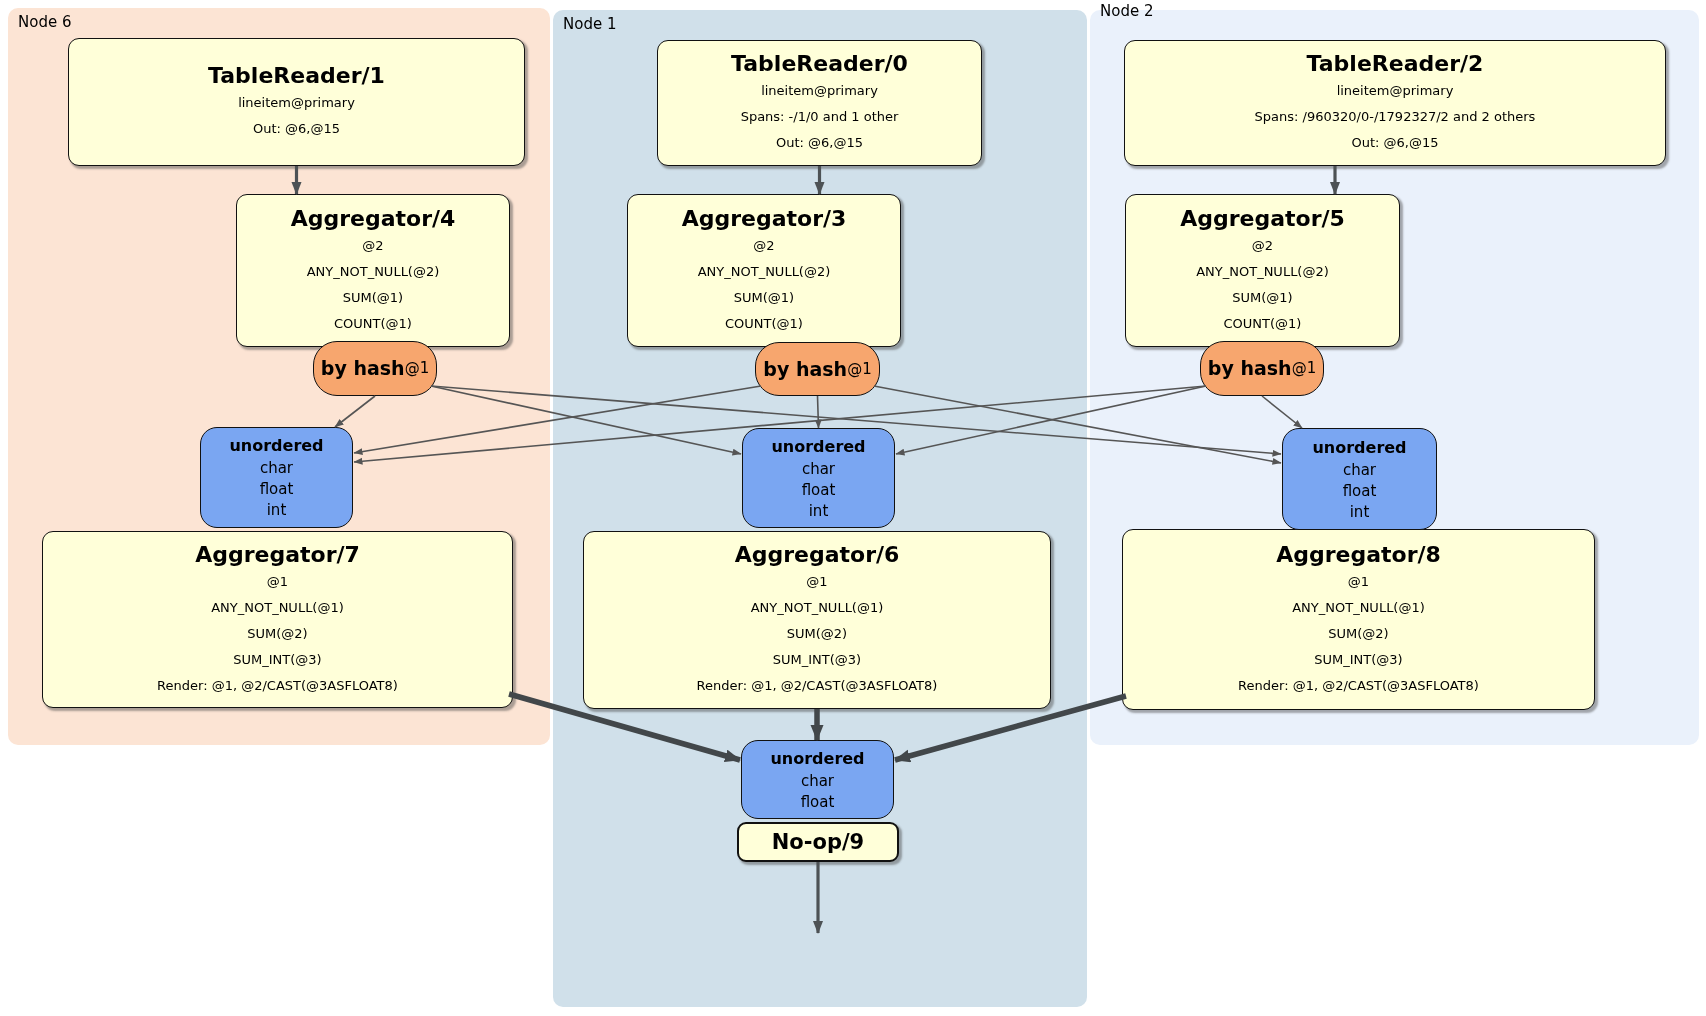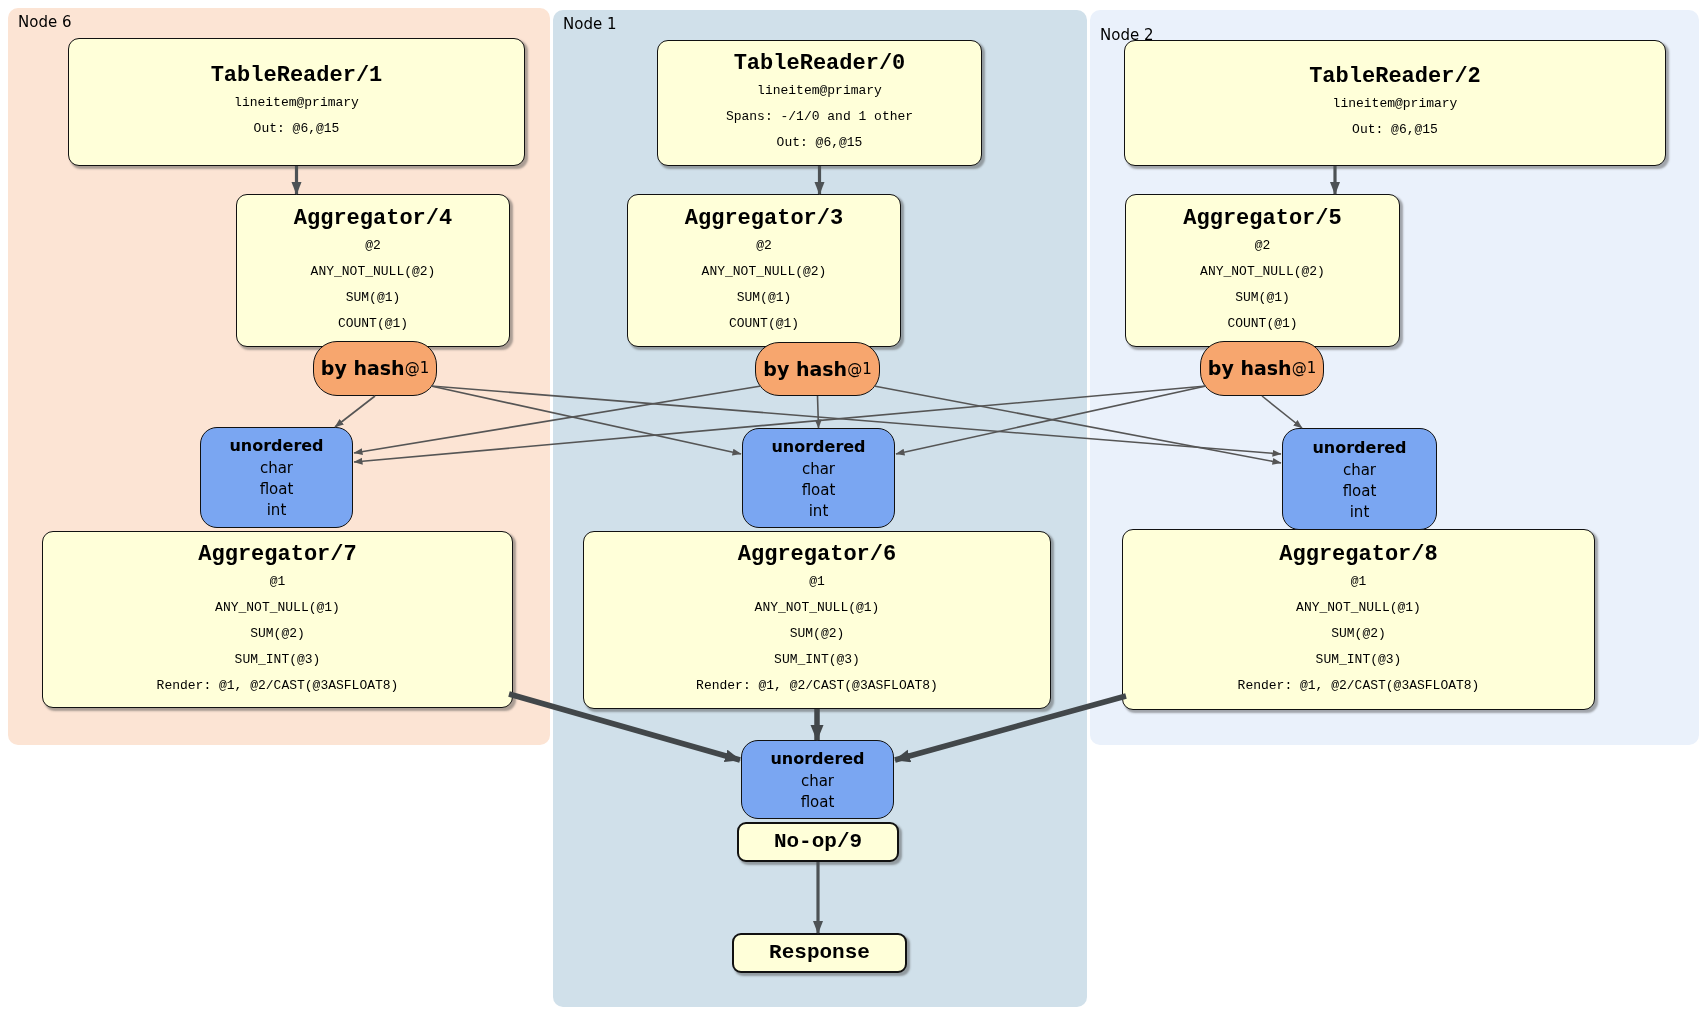--- a/index.html
+++ b/index.html
@@ -7,28 +7,28 @@
     position:relative; width:1706px; height:1016px; overflow:hidden;
     font-family:"DejaVu Sans","Liberation Sans",sans-serif; color:#000;
   }
   .panel{position:absolute; border-radius:10px; z-index:0;}
   #panel-node3{left:8px;   top:8px;  width:542px; height:737px; background:var(--node3_bg);}
   #panel-node1{left:553px; top:10px; width:534px; height:997px; background:var(--node1_bg);}
   #panel-node2{left:1090px;top:10px; width:609px; height:735px; background:var(--node2_bg);}
   .panel-label{position:absolute; font-size:15px; line-height:18px; z-index:1;}
   #label-node3{left:18px;   top:13px;}
   #label-node1{left:563px;  top:15px;}
-  #label-node2{left:1100px; top:2px;margin-top:24px;}
+  #label-node2{left:1100px; top:2px;}
 
   .procbox{
     position:absolute; box-sizing:border-box; z-index:2;
     background:var(--box_bg); border:1.6px solid #111; border-radius:11px;
     box-shadow:2.5px 2.5px 2px rgba(70,70,70,.45);
     display:flex; flex-direction:column; justify-content:center; align-items:center;
-    text-align:center; padding:4px 6px;font-family:Liberation Mono, monospace;
+    text-align:center; padding:4px 6px;
   }
   .procbox .title{font-weight:bold; font-size:22px; line-height:28px; white-space:nowrap;}
   .procbox .bl{font-size:13px; line-height:26px; white-space:nowrap;}
 
   .hashbox{
     position:absolute; box-sizing:border-box; z-index:3;
     background:var(--hash_bg); border:1.8px solid #111; border-radius:24px;
     display:flex; flex-direction:row; justify-content:center; align-items:center;
     text-align:center; padding:2px;
   }
@@ -96,20 +96,21 @@
     <div>
         <div class="bl">lineitem@primary</div>
         <div class="bl">Spans: -/1/0 and 1 other</div>
         <div class="bl">Out: @6,@15</div>
       </div>
   </div>
   <div class="procbox" id="tr2">
     <div class="title">TableReader/2</div>
     <div>
         <div class="bl">lineitem@primary</div>
+        <div class="bl">Spans: /960320/0-/1792327/2 and 2 others</div>
         <div class="bl">Out: @6,@15</div>
       </div>
   </div>
 
   <div class="procbox" id="agg4">
     <div class="title">Aggregator/4</div>
     <div>
         <div class="bl">@2</div>
         <div class="bl">ANY_NOT_NULL(@2)</div>
         <div class="bl">SUM(@1)</div>
@@ -215,23 +216,20 @@
     <div>
         <div class="bl">char</div>
         <div class="bl">float</div>
       </div>
   </div>
 
   <div class="procbox smallbox" id="noop">
     <div class="title">No-op/9</div>
   </div>
 
-  <div class="procbox smallbox" id="resp">
-    <div class="title">Response</div>
-  </div>
 
   <svg id="edges" width="1706" height="1016">
     <defs>
       <marker id="ah-thin" markerWidth="10" markerHeight="8" refX="8.5" refY="3.5" orient="auto" markerUnits="userSpaceOnUse">
         <path d="M0,0 L9,3.5 L0,7 Z" fill="#555555"></path>
       </marker>
       <marker id="ah-med" markerWidth="14" markerHeight="11" refX="12" refY="5" orient="auto" markerUnits="userSpaceOnUse">
         <path d="M0,0 L13,5 L0,10 Z" fill="#4d5255"></path>
       </marker>
       <marker id="ah-thick" markerWidth="17" markerHeight="14" refX="15" refY="6.5" orient="auto" markerUnits="userSpaceOnUse">

